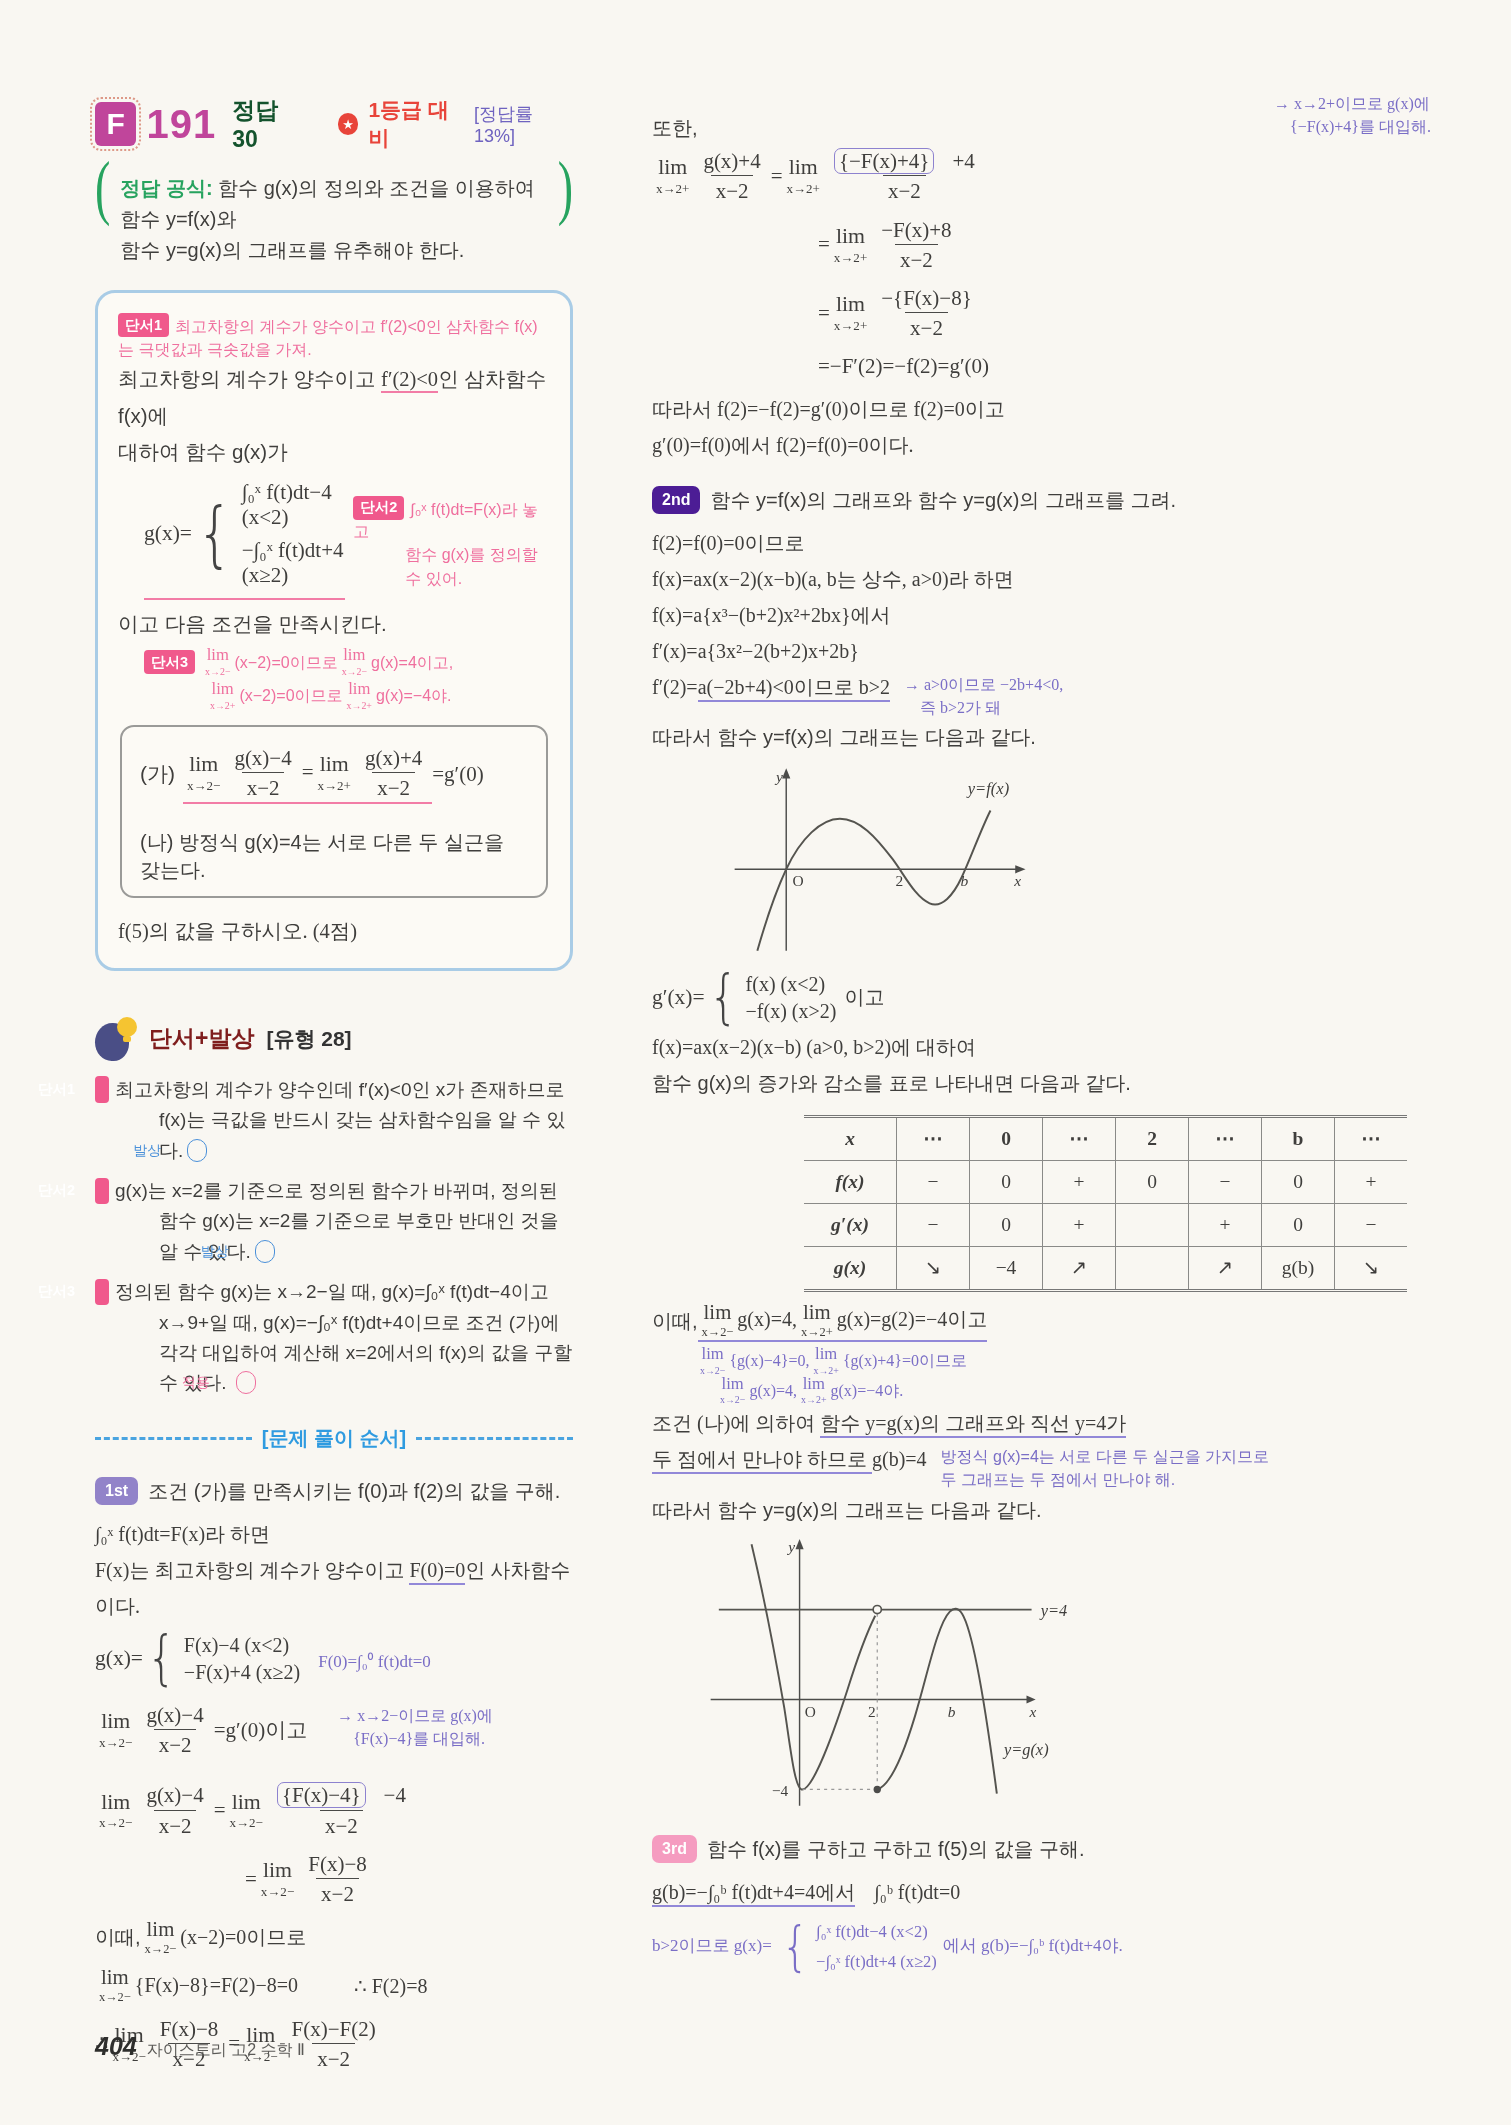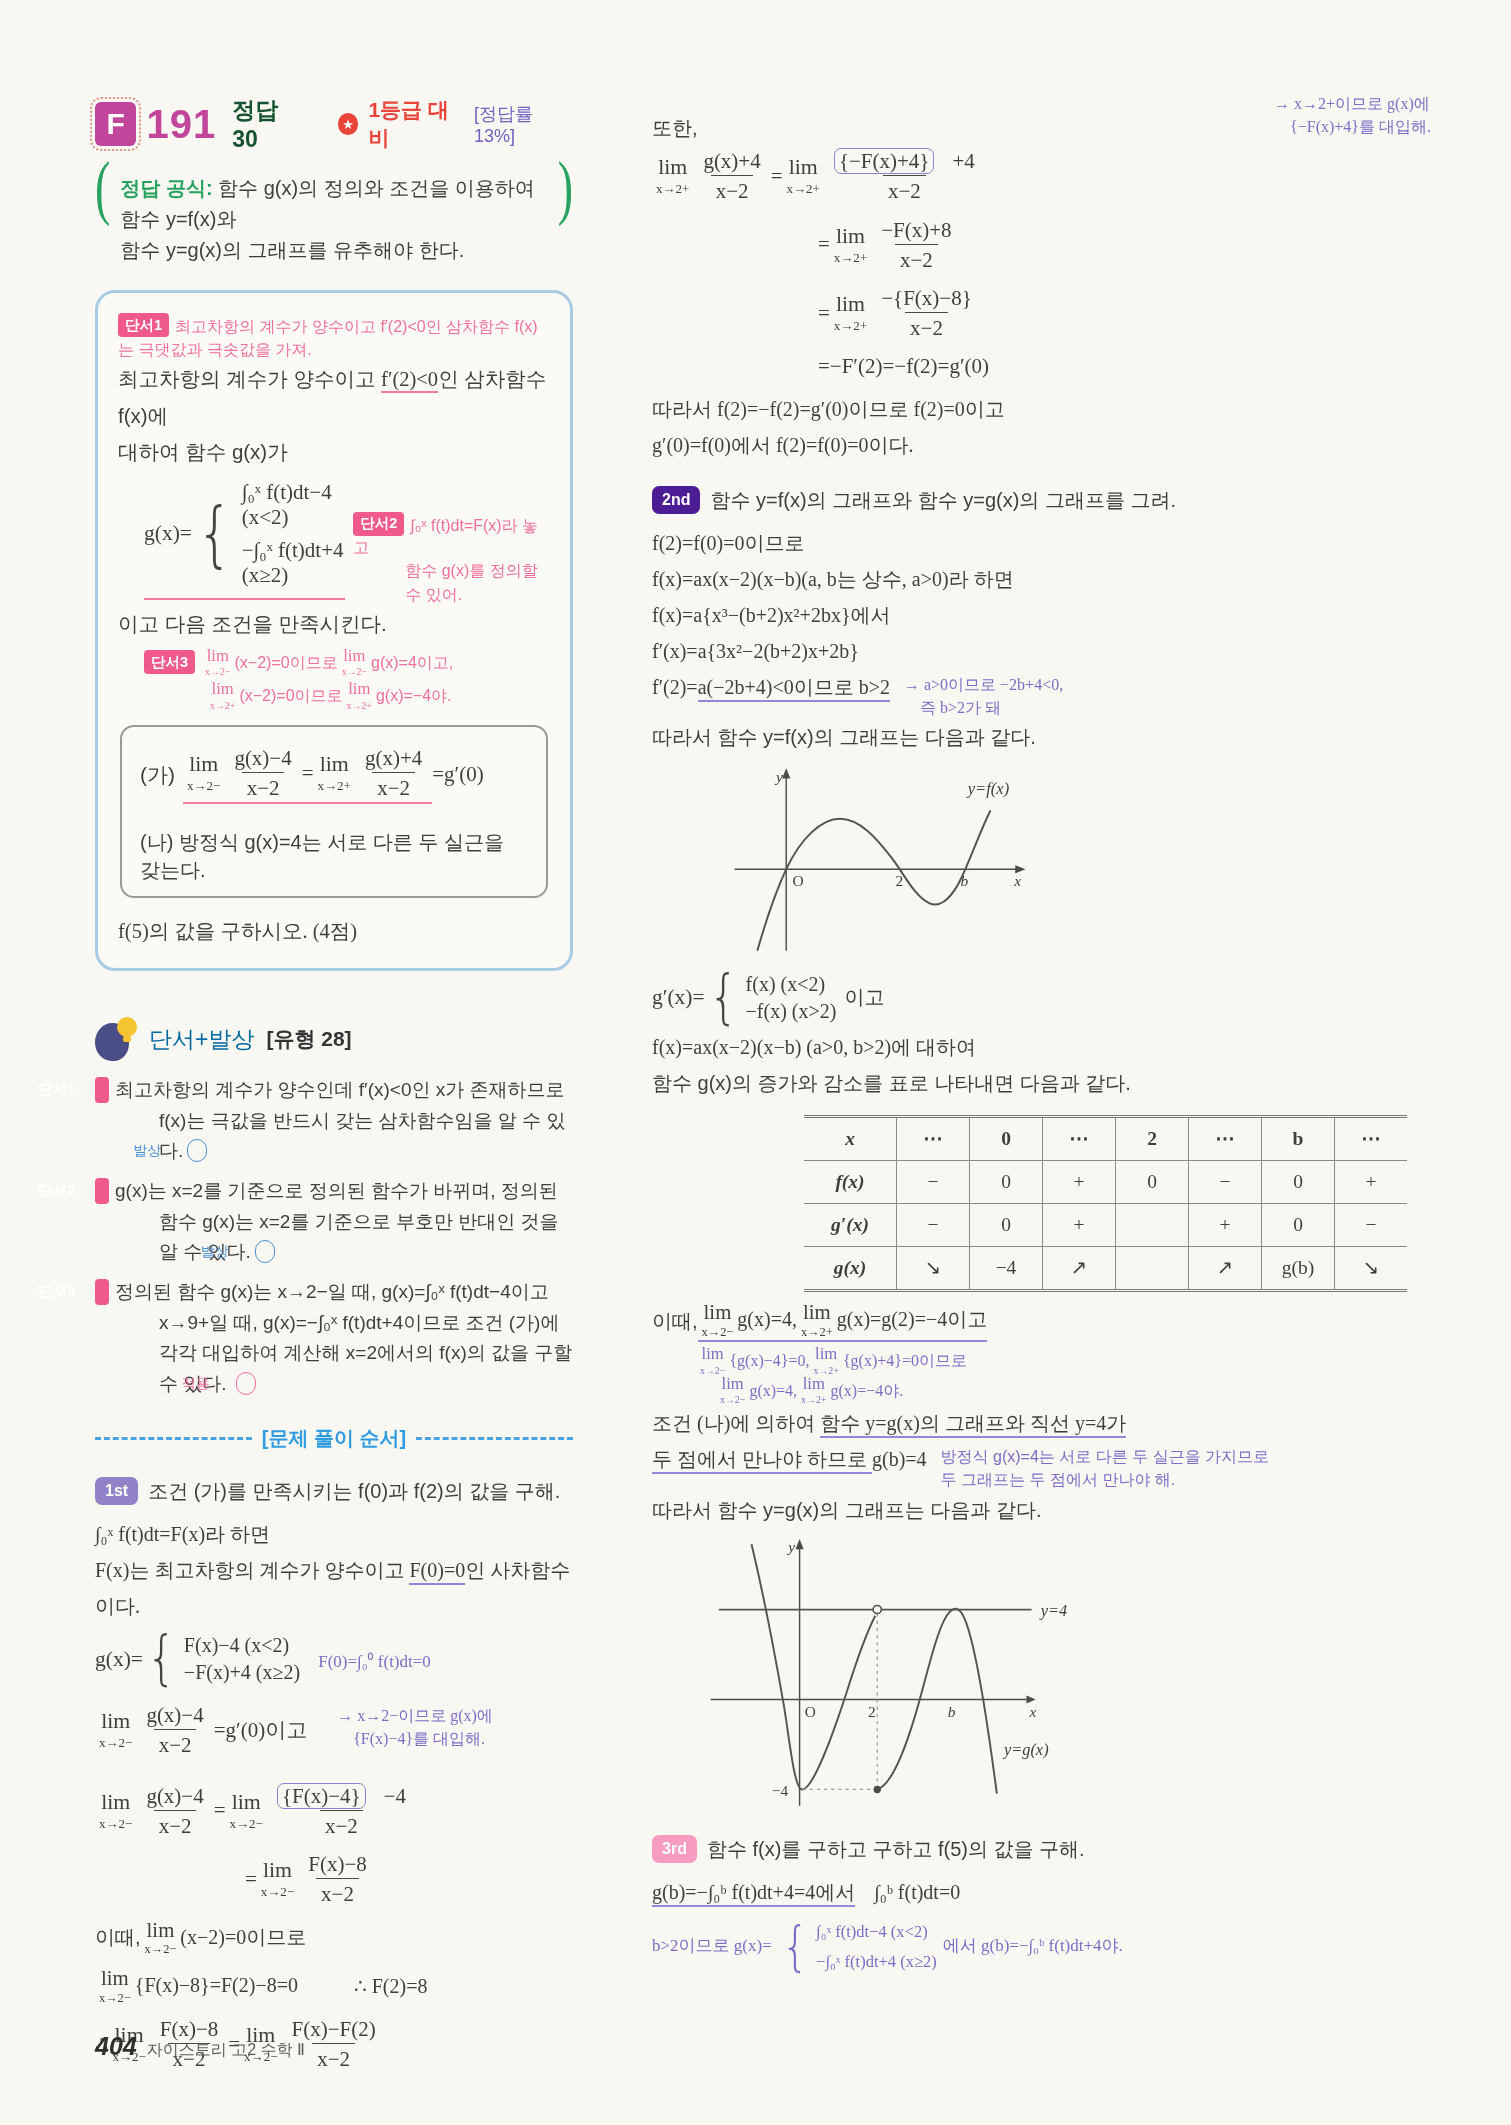--- a/index.html
+++ b/index.html
@@ -53,21 +53,21 @@
   .eq{display:flex;align-items:center;font-family:"Liberation Serif",serif;font-size:21px;margin:12px 0;}
   .boxed{border:1.6px solid #8d82cf;border-radius:7px;padding:0 4px;margin-right:18px;}
   .annb{color:#7a6ec6;font-size:16px;line-height:1.45;}
   .arr{margin-right:4px;}
   
   .clue-h{display:flex;align-items:center;gap:12px;margin-bottom:14px;}
   .bulb{position:relative;width:42px;height:44px;}
   .bulb .head{position:absolute;left:0;top:6px;width:34px;height:38px;background:#4a4e86;border-radius:52% 48% 46% 50%;}
   .bulb .lamp{position:absolute;right:0;top:0;width:20px;height:20px;background:#f5c431;border-radius:50%;}
   .bulb .lampb{position:absolute;right:6px;top:19px;width:8px;height:6px;background:#f5c431;border-radius:2px;}
-  .clue-t{color:#0369a1;font-size:23px;font-weight:normal;}
+  .clue-t{color:#7f1d1d;font-size:23px;font-weight:bold;}
   .clue-tag{color:#333;font-size:21px;font-weight:bold;}
   .clue-i{font-size:19px;line-height:1.6;margin-bottom:10px;padding-left:64px;text-indent:-64px;}
   .pill{display:inline-block;border:1.6px solid #4a90d9;color:#4a90d9;border-radius:999px;
         font-size:14px;padding:0 9px;line-height:1.5;vertical-align:2px;margin-left:4px;white-space:nowrap;}
   .pill.apply{border-color:#ef6f9e;color:#ef6f9e;}
   
   .divider{display:flex;align-items:center;gap:10px;margin:26px 0 24px;}
   .divider .dl{flex:1;border-top:3.5px dashed #4aa4e0;}
   .divider .dt{color:#2f9be0;font-size:20px;font-weight:bold;}
   
@@ -134,21 +134,21 @@
         <div class="gxrow" style="border-bottom:2.5px solid #f27ca6;padding-bottom:10px;">
           <span>g(x)=</span>
           <span class="pw">
             <span class="brace">{</span>
             <span class="rows">
               <span>∫₀ˣ f(t)dt−4   (x&lt;2)</span>
               <span>−∫₀ˣ f(t)dt+4 (x≥2)</span>
             </span>
           </span>
         </div>
-        <div class="note pink" style="margin:42px 0 0 8px;">
+        <div class="note pink" style="margin:26px 0 0 8px;">
           <span class="badge">단서2</span><span>∫₀ˣ f(t)dt=F(x)라 놓고</span><br>
           <span style="padding-left:52px;display:inline-block;">함수 g(x)를 정의할 수 있어.</span>
         </div>
       </div>
 
       <div class="mainl">이고 다음 조건을 만족시킨다.</div>
 
       <div class="note pink" style="margin:6px 0 0 26px;display:flex;align-items:center;flex-wrap:wrap;">
         <span class="badge">단서3</span>
         <span class="lim">

